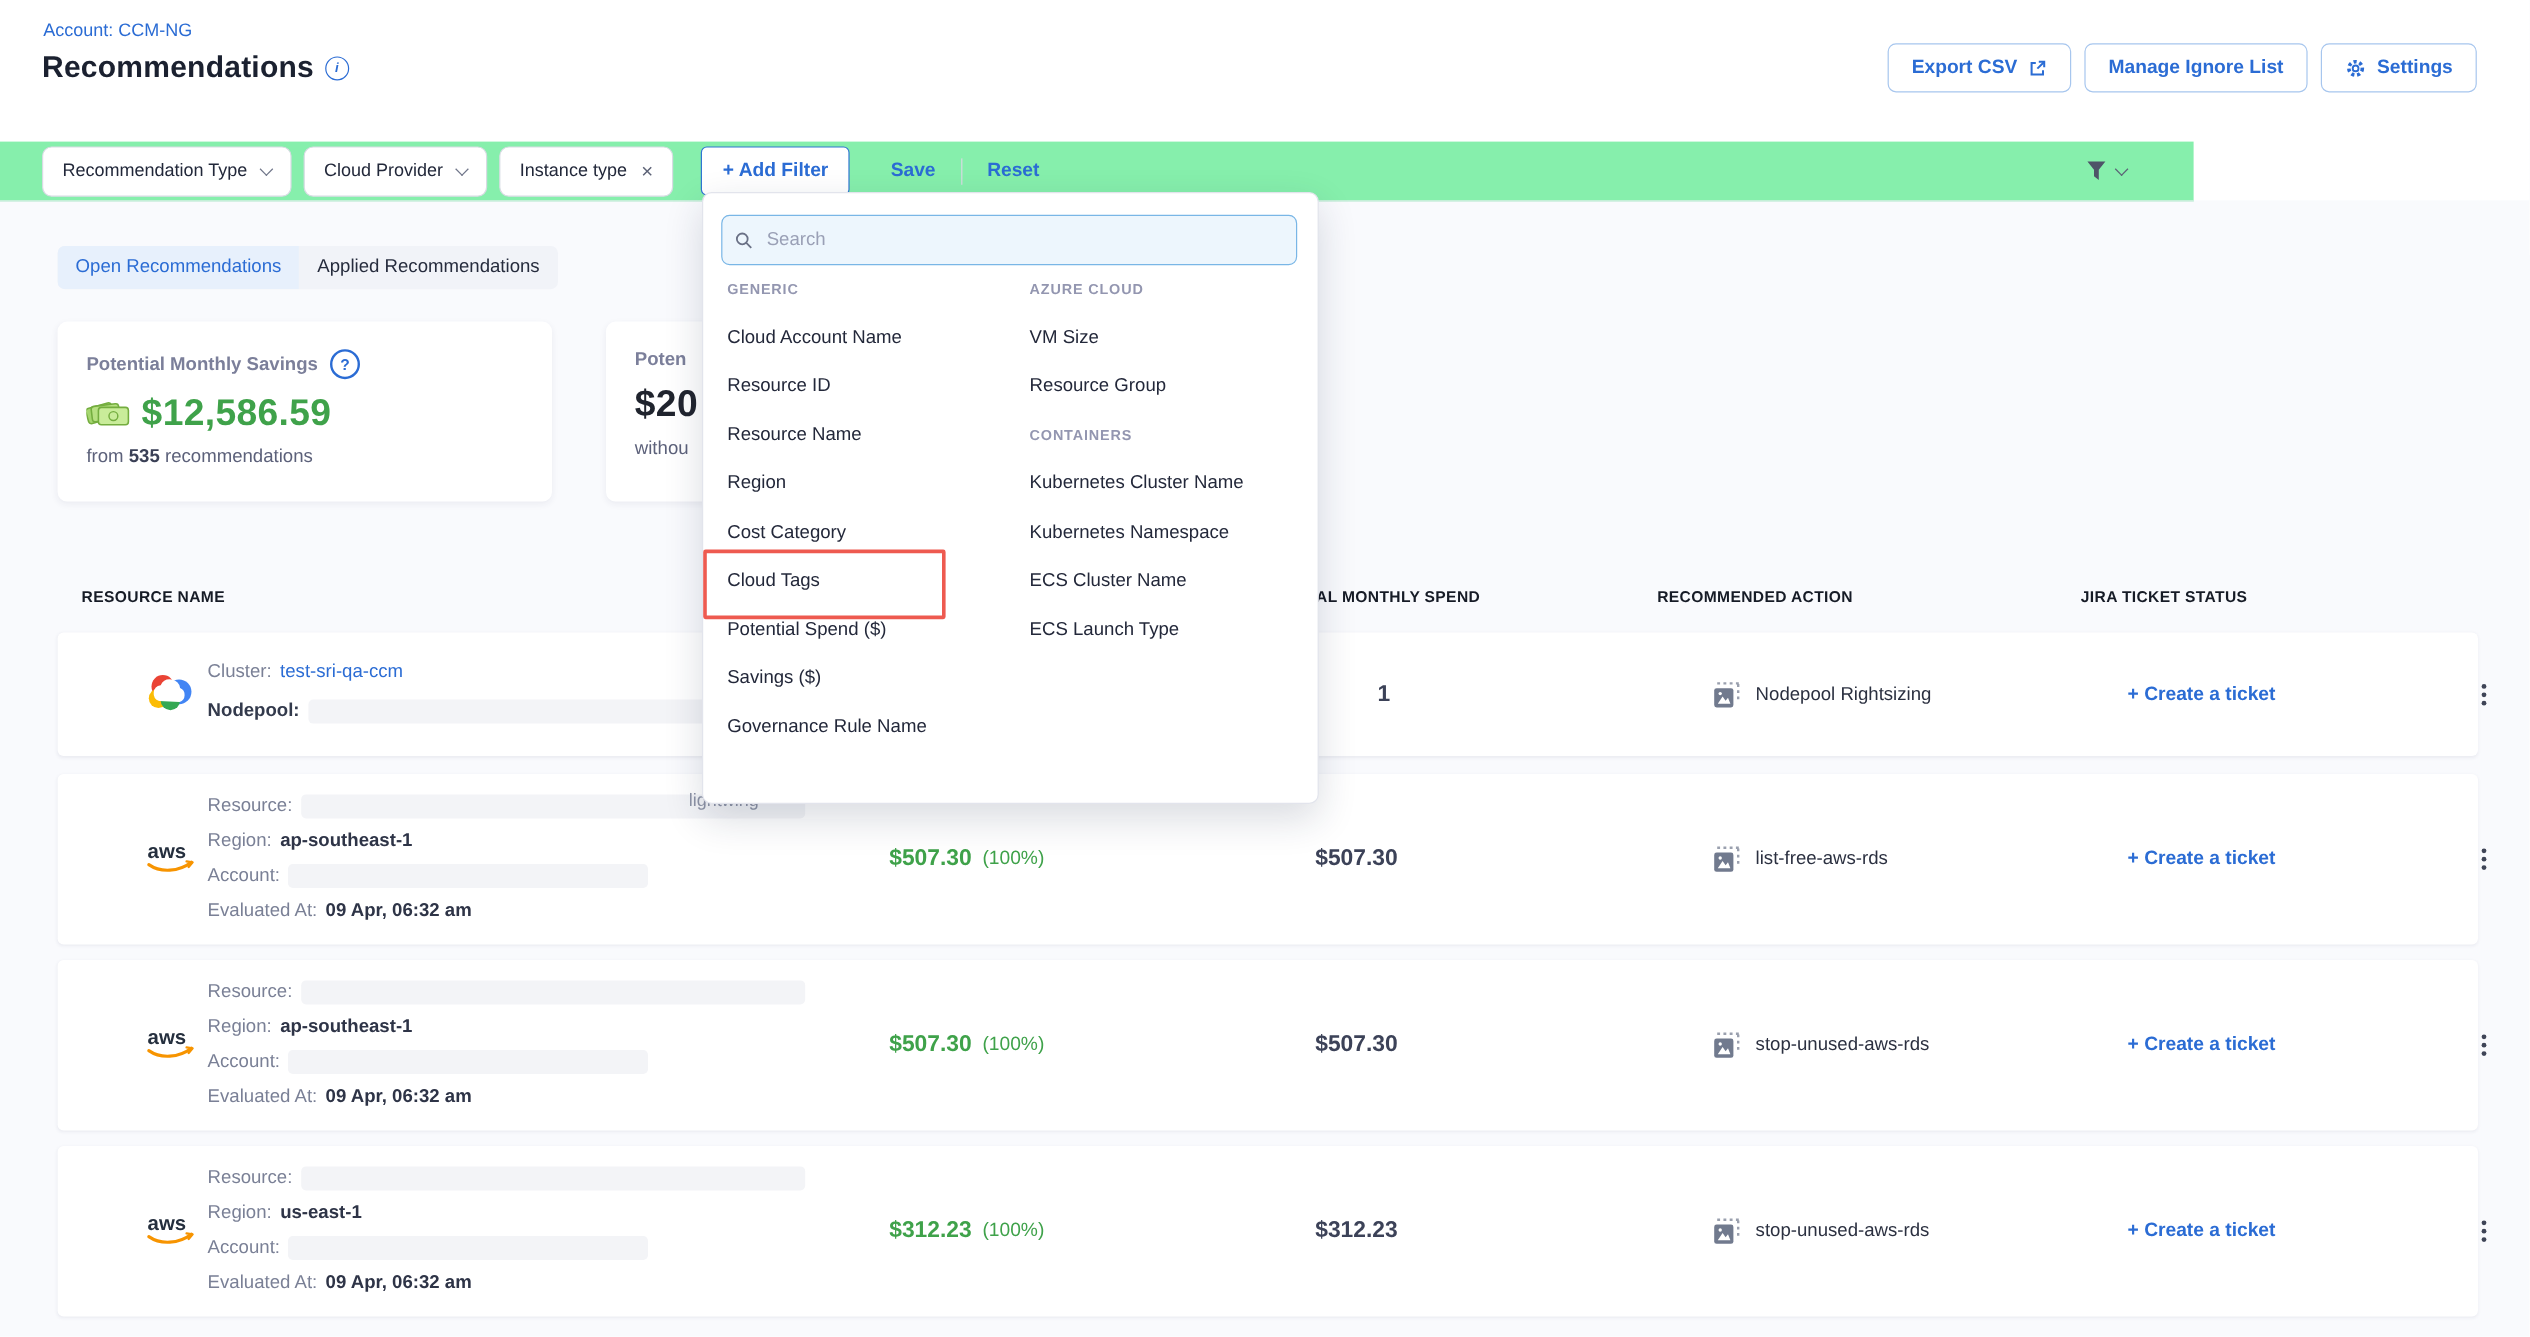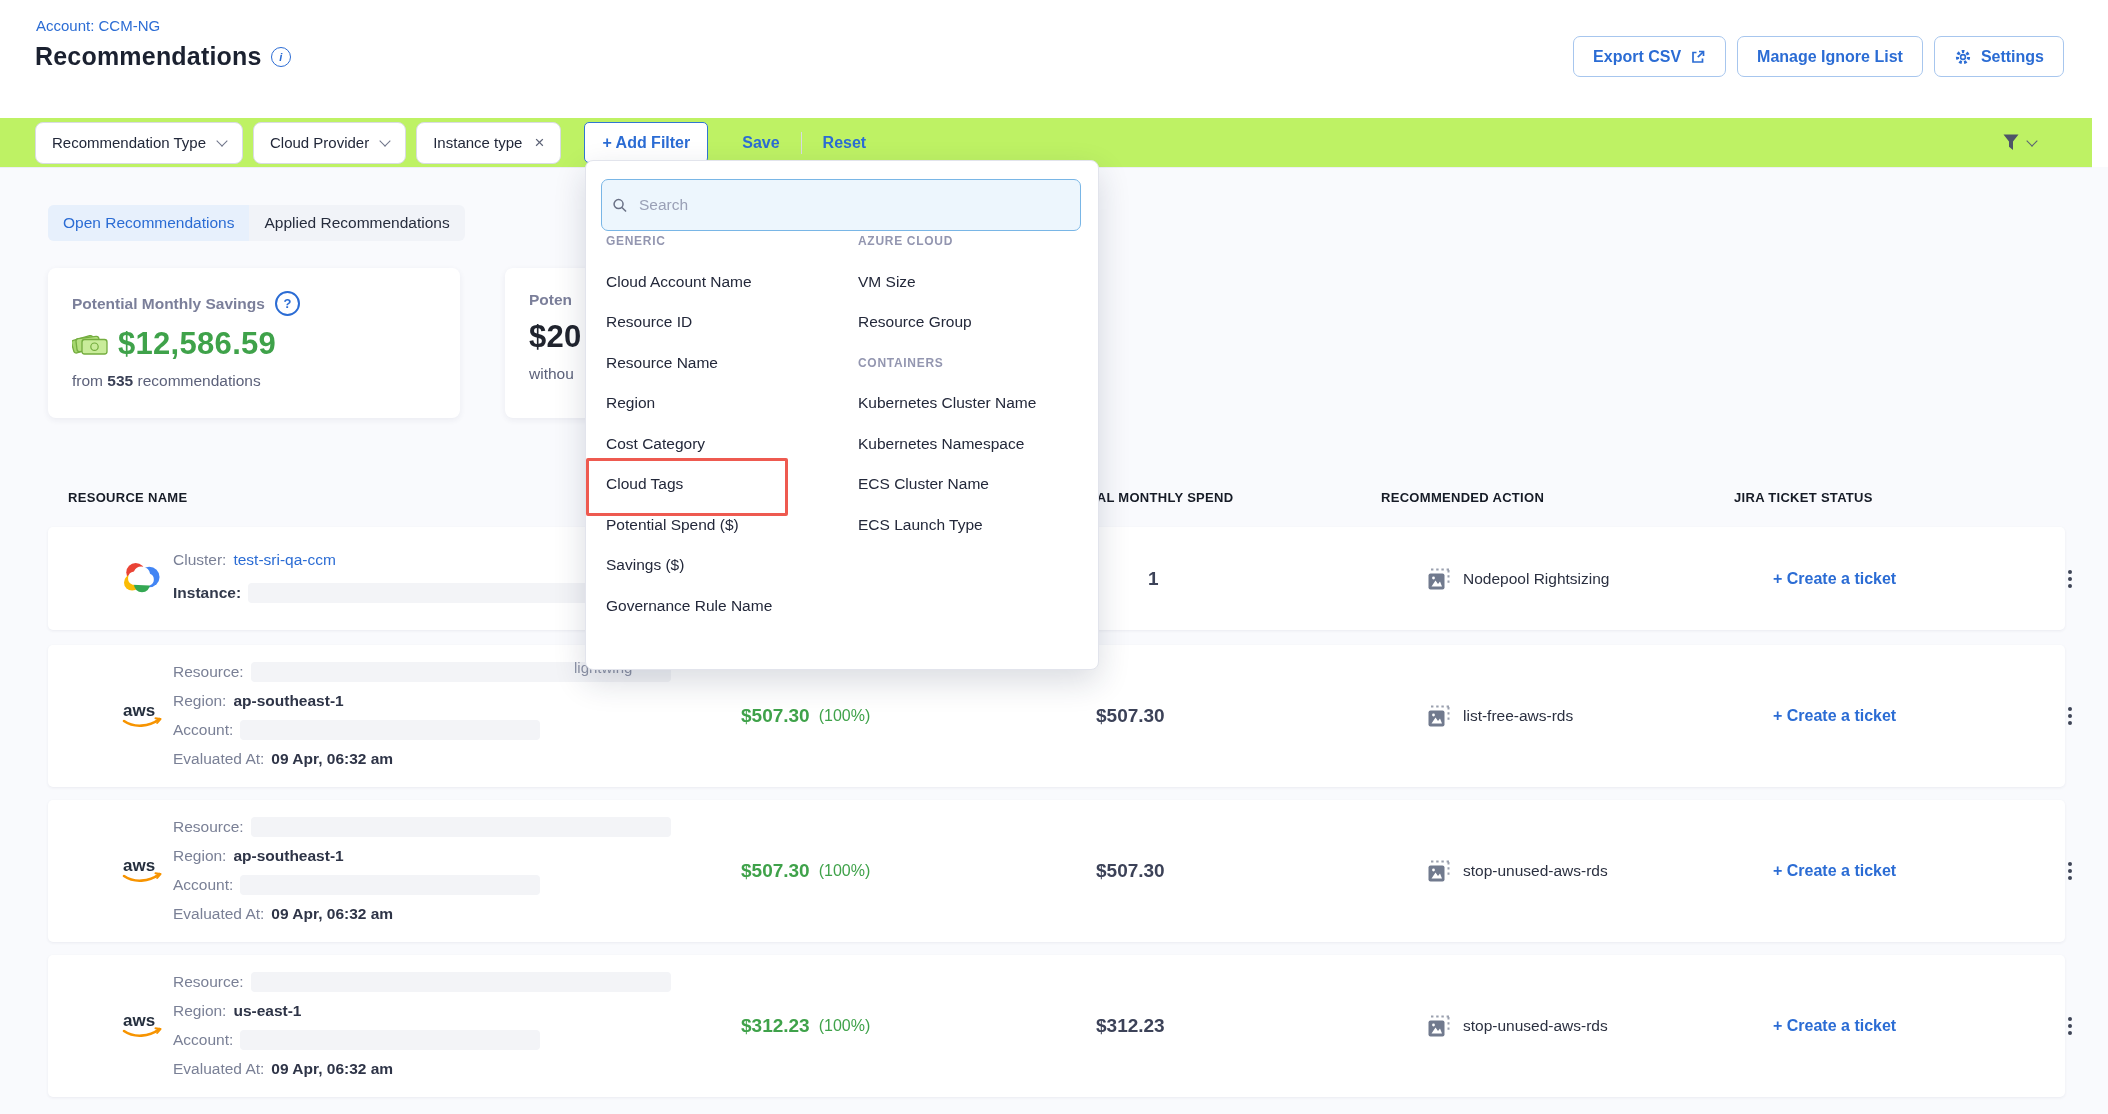--- a/index.html
+++ b/index.html
@@ -12,21 +12,21 @@
   .title-row{position:absolute;left:35px;top:42px;display:flex;align-items:center;gap:9px;}
   .page-title{font-size:25px;font-weight:bold;color:#1b2130;letter-spacing:.2px;}
   .info-icon{width:18px;height:18px;border:1.6px solid #2b6cd4;border-radius:50%;color:#2b6cd4;
              font-size:11px;font-weight:bold;display:flex;align-items:center;justify-content:center;font-style:italic;cursor:pointer;}
   .header-actions{position:absolute;right:44px;top:36px;display:flex;gap:11px;}
   .btn{height:41px;padding:0 19px;background:#fff;border:1.6px solid #a7c6ee;border-radius:7px;
        color:#2b6cd4;font-weight:bold;font-size:16px;display:flex;align-items:center;gap:9px;cursor:pointer;
        font-family:"Liberation Sans",sans-serif;}
 
   
-  .filter-bar{position:absolute;left:0;top:118px;width:2092px;height:49px;background:#bef264;border-bottom:1px solid #eceef4;}
+  .filter-bar{position:absolute;left:0;top:118px;width:1828px;height:49px;background:#86efac;border-bottom:1px solid #eceef4;}
   .filter-inner{display:flex;align-items:center;height:100%;padding-left:35px;}
   .chip{height:40px;background:#fff;border:1px solid #d8dbe3;border-radius:8px;display:flex;align-items:center;
         gap:12px;padding:0 16px;font-size:15px;color:#22283a;margin-right:10px;cursor:pointer;}
   .chev{width:7px;height:7px;border-right:1.8px solid #6f7589;border-bottom:1.8px solid #6f7589;
         transform:rotate(45deg);margin-top:-4px;}
   .chip-close{font-size:17px;color:#5c6276;line-height:1;cursor:pointer;}
   .add-filter{height:41px;border:1.6px solid #3076d2;border-radius:5px;background:#fff;color:#2b6cd4;
               font-weight:bold;font-size:16px;padding:0 17px;margin-left:13px;display:flex;align-items:center;cursor:pointer;
               font-family:Liberation Sans, sans-serif;}
   .link-btn{color:#2b6cd4;font-weight:bold;font-size:16px;cursor:pointer;}
@@ -52,21 +52,21 @@
              font-weight:bold;display:flex;align-items:center;justify-content:center;cursor:pointer;}
   .card-value-row{display:flex;align-items:center;gap:9px;margin-top:10px;}
   .card-value{font-size:31px;font-weight:bold;color:#3fa24a;letter-spacing:.3px;}
   .card-value.dark{color:#20242e;}
   .card-sub{margin-top:10px;font-size:15.5px;color:#5c617a;}
   .card-sub b{color:#3a4056;}
 
   
   .panel{position:absolute;left:585px;top:160px;width:512px;height:508px;background:#fff;border:1px solid #e2e4ec;
          border-radius:8px;box-shadow:0 12px 32px rgba(25,35,70,.16);z-index:30;}
-  .search-box{position:absolute;left:15px;top:18px;width:480px;height:52px;background:#edf6fd;border:1.6px solid #79b6e6;
+  .search-box{position:absolute;left:15px;top:18px;width:480px;height:42px;background:#edf6fd;border:1.6px solid #79b6e6;
               border-radius:7px;display:flex;align-items:center;box-sizing:border-box;padding:0 10px;}
   .search-box input{border:none;outline:none;background:transparent;font-size:15.5px;color:#333a4e;width:100%;
                     margin-left:9px;font-family:"Liberation Sans",sans-serif;}
   .search-box input::placeholder{color:#9aa0b6;}
   .dd-col{position:absolute;top:60px;width:240px;}
   .dd-line{height:40.5px;display:flex;align-items:center;}
   .dd-heading{font-size:12px;font-weight:bold;color:#9396b0;letter-spacing:.7px;}
   .dd-item{font-size:15.5px;color:#23283a;cursor:pointer;}
   .red-box{position:absolute;left:0;top:297px;width:196px;height:52px;border:3px solid #ee5a50;border-radius:2px;
            pointer-events:none;z-index:31;}
@@ -211,21 +211,21 @@
   <circle cx="13" cy="26" r="9" fill="#fbbc05"></circle>
   <circle cx="24" cy="28" r="9" fill="#34a853"></circle>
   <path d="M13.5 28.5 a7.5 7.5 0 0 1 1.5 -14.5 a9.5 9.5 0 0 1 18 2.5 a7 7 0 0 1 -0.5 13 z" fill="#ffffff"></path>
 </svg></div>
       <div class="row-lines gcp">
         <div class="row-line tall">
           <span class="lbl">Cluster:</span>
           <span class="val-link">test-sri-qa-ccm</span>
         </div>
         <div class="row-line tall">
-          <span class="lbl-dark">Instance:</span>
+          <span class="lbl-dark">Nodepool:</span>
           <span class="redact" style="width: 390px;"></span>
         </div>
       </div>
       <div class="cell spend-frag">1</div>
       <div class="cell action-cell">
         <span style="display: flex;">
           <svg width="24" height="24" viewBox="0 0 24 24">
   <path d="M4 2.5 H23 M21.5 3 V18" stroke="#9aa0ae" stroke-width="2" stroke-dasharray="2.4 2.8" fill="none"></path>
   <rect x="1.5" y="6.5" width="16" height="16" rx="2" fill="#717a8e"></rect>
   <path d="M4.5 19.5 L8.5 13.5 L11 17 L13 14.5 L15 19.5 Z" fill="#ffffff"></path>

